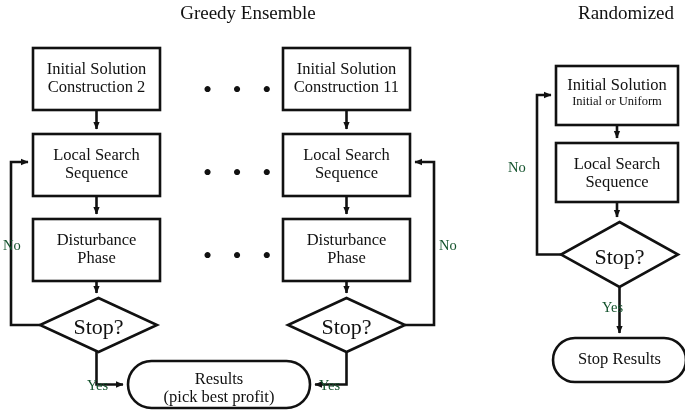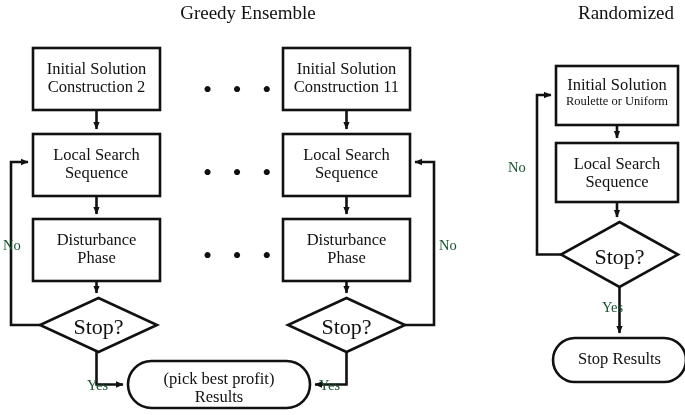--- a/index.html
+++ b/index.html
@@ -167,27 +167,27 @@
     <div>Disturbance</div>
     <div>Phase</div>
   </div>
 
   <div class="node-label t-dec" style="left:288px; top:315px; width:117px;">Stop?</div>
 
   <div class="edge-label" style="left:439px; top:238px;">No</div>
   <div class="edge-label" style="left:319px; top:378px;">Yes</div>
 
   <div class="node-label t-term" style="left:140px; top:370px; width:158px;">
+    <div>Results</div>
     <div>(pick best profit)</div>
-    <div>Results</div>
   </div>
 
   <div class="node-label" style="left:556px; top:76px; width:122px;">
     <div class="t-proc">Initial Solution</div>
-    <div class="t-proc-sm">Roulette or Uniform</div>
+    <div class="t-proc-sm">Initial or Uniform</div>
   </div>
 
   <div class="node-label t-proc" style="left:556px; top:155px; width:122px;">
     <div>Local Search</div>
     <div>Sequence</div>
   </div>
 
   <div class="node-label t-dec" style="left:561px; top:245px; width:117px;">Stop?</div>
 
   <div class="edge-label" style="left:508px; top:160px;">No</div>

